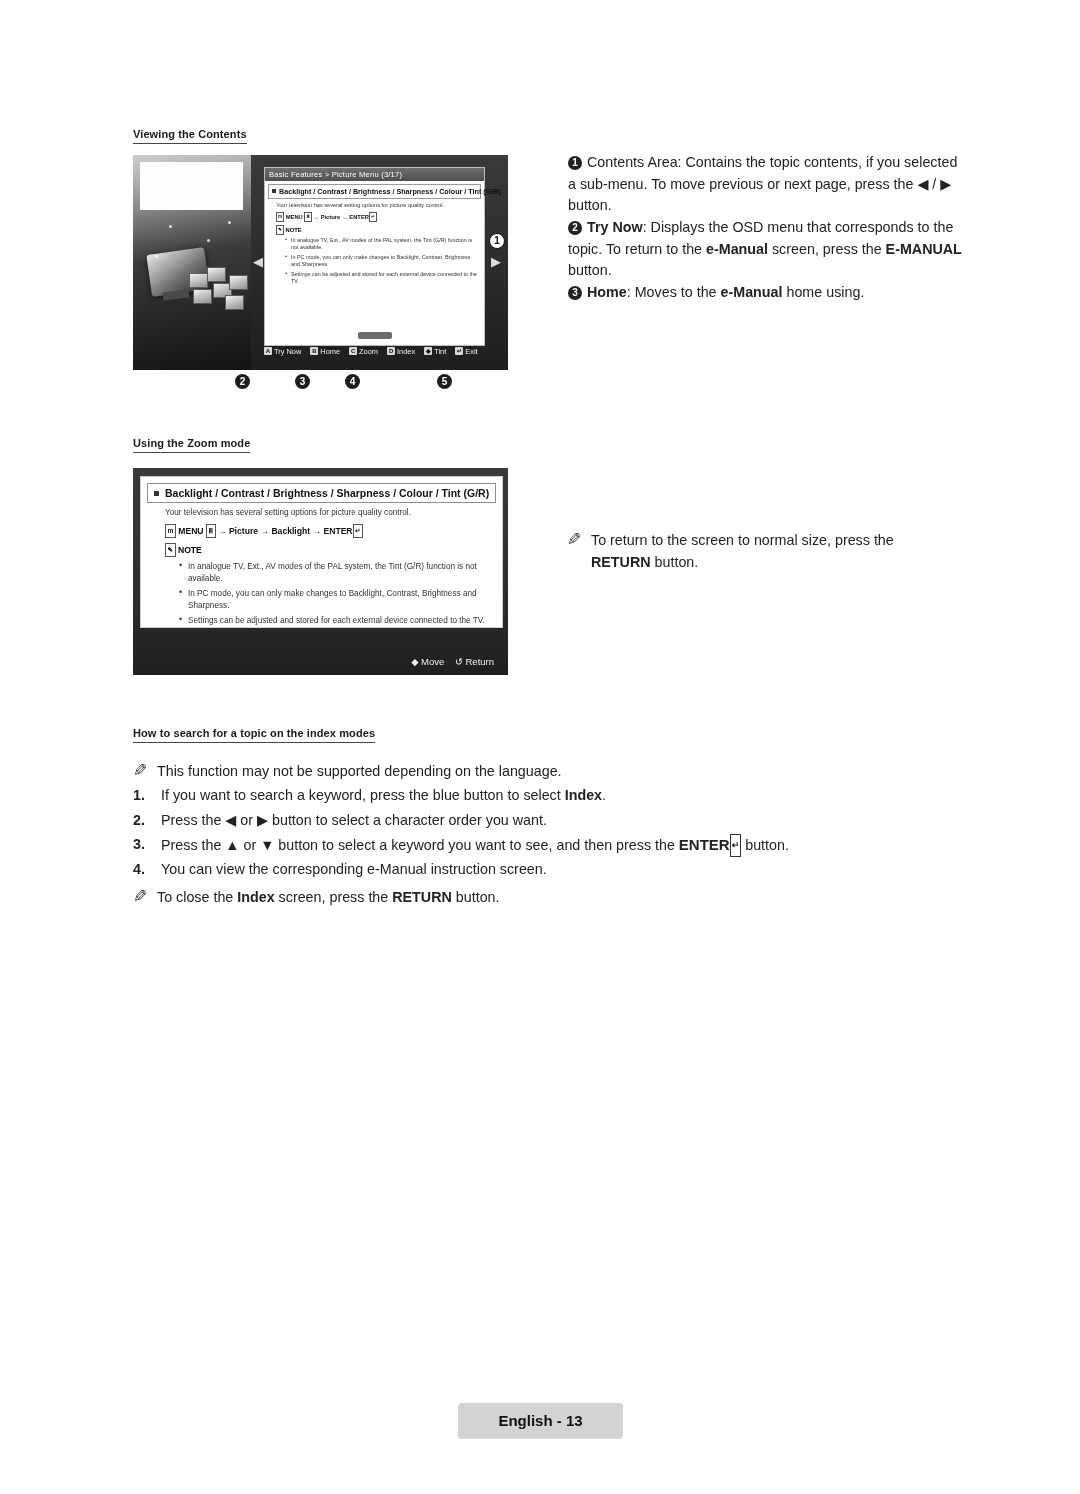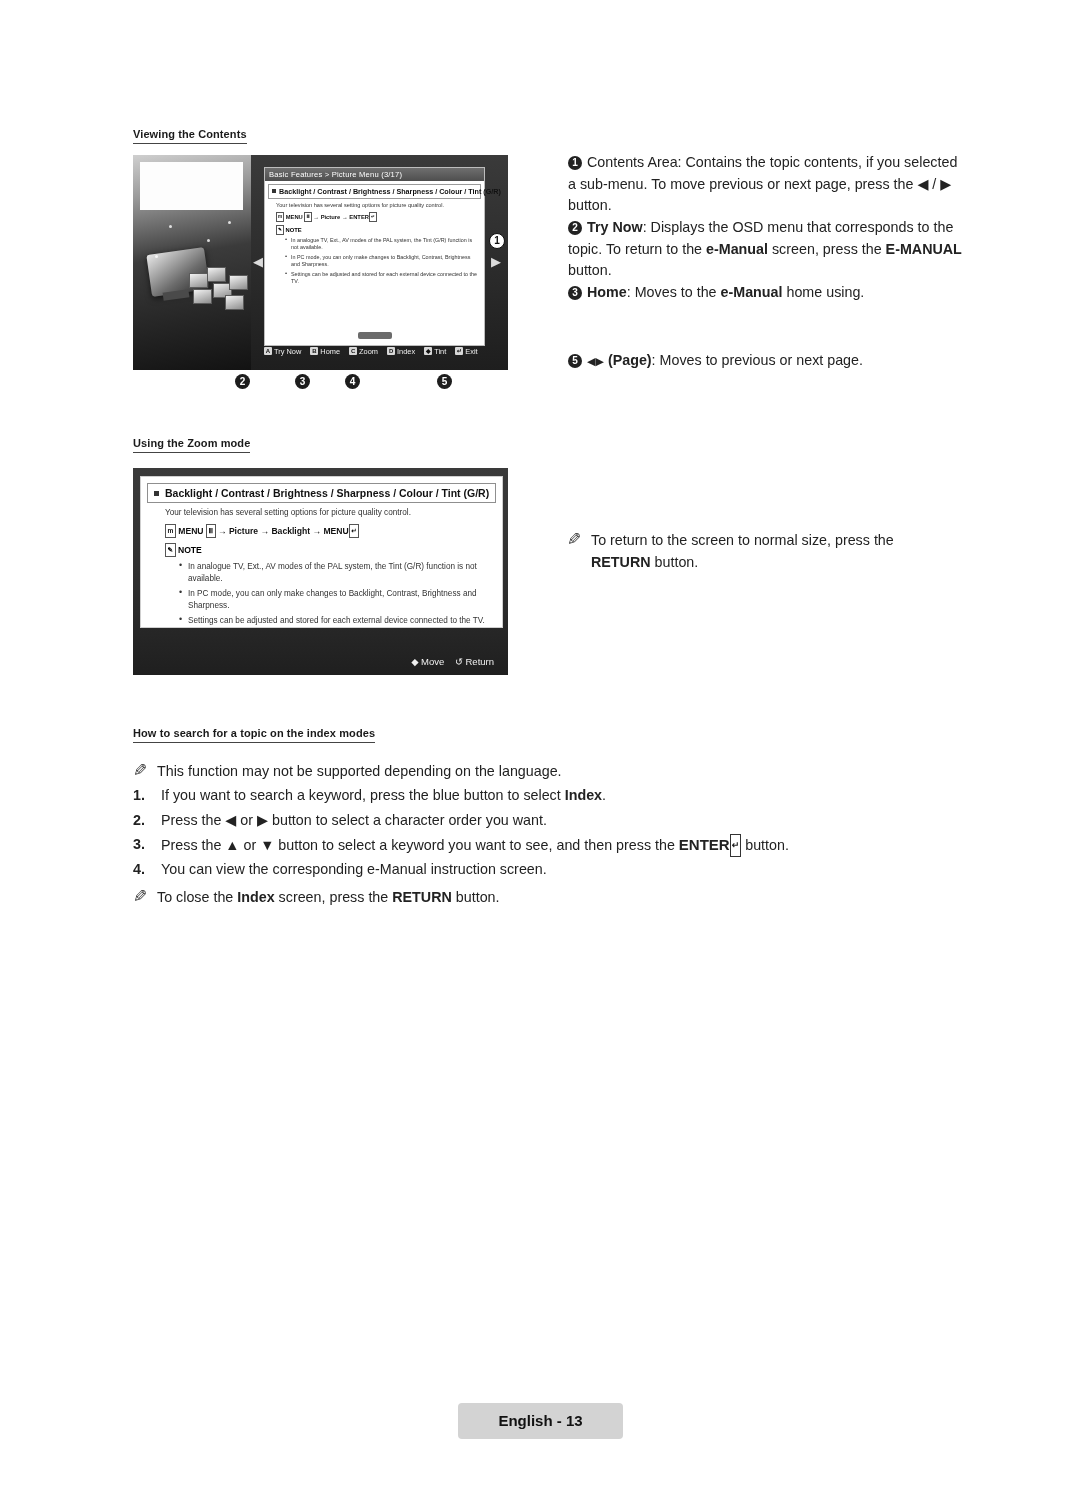--- a/index.html
+++ b/index.html
@@ -368,37 +368,34 @@
 
   <div class="rt" style="left:568px; top:217px; width:400px;">
     <span class="num-bullet">2</span><b>Try Now</b><span>: Displays the OSD menu that corresponds to the topic. To return to the </span><b>e-Manual</b><span> screen, press the </span><b>E-MANUAL</b><span> button.</span>
   </div>
 
   <div class="rt" style="left:568px; top:282px; width:400px;">
     <span class="num-bullet">3</span><b>Home</b><span>: Moves to the </span><b>e-Manual</b><span> home using.</span>
   </div>
 
 
-  <div class="rt" style="left:568px; top:350px; width:410px;">
-    <span class="num-bullet">5</span><span style="font-size:11px;">◀▶</span> <b>(Page)</b><span>: Moves to previous or next page.</span>
-  </div>
 
   <div class="section-title" style="left:133px; top:437px;">Using the Zoom mode</div>
 
   <div id="fig2">
     <div class="sheet">
       <div class="f2row">
         <span class="sq"></span><span>Backlight / Contrast / Brightness / Sharpness / Colour / Tint (G/R)</span>
       </div>
       <div class="f2sub">Your television has several setting options for picture quality control.</div>
       <div class="f2menu">
         <span class="key2">m</span>
         <span>MENU</span>
         <span class="key2">Ⅲ</span>
-        <span>→ Picture → Backlight → MENU</span><span class="key2">↵</span>
+        <span>→ Picture → Backlight → ENTER</span><span class="key2">↵</span>
       </div>
       <div class="f2note-h">
         <span class="key2">✎</span>
         <span>NOTE</span>
       </div>
       <div class="f2note">In analogue TV, Ext., AV modes of the PAL system, the Tint (G/R) function is not available.</div>
       <div class="f2note">In PC mode, you can only make changes to Backlight, Contrast, Brightness and Sharpness.</div>
       <div class="f2note">Settings can be adjusted and stored for each external device connected to the TV.</div>
     </div>
     <div class="f2bar">

